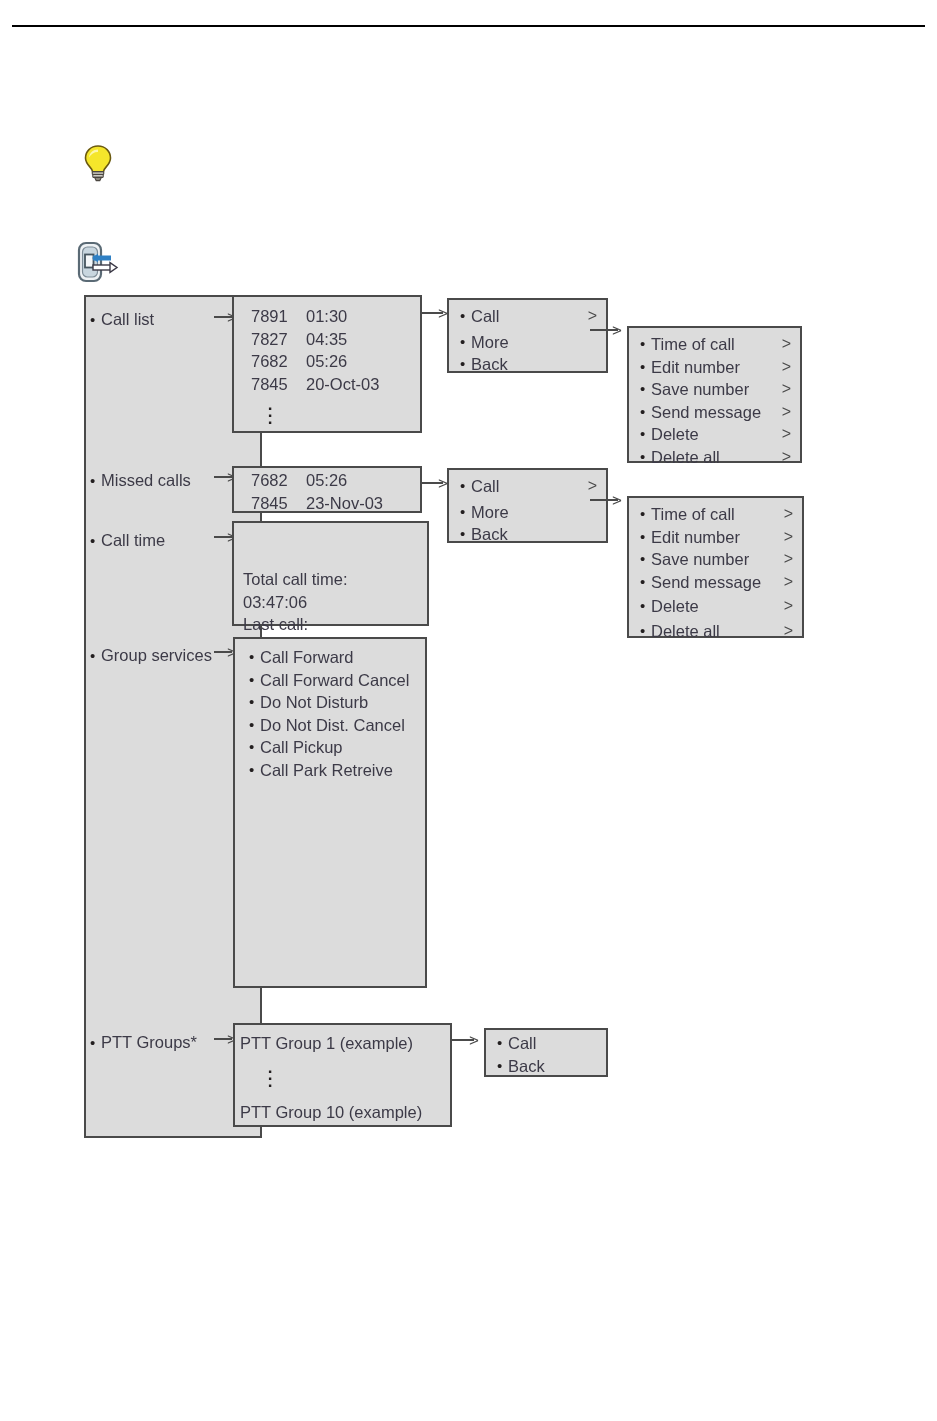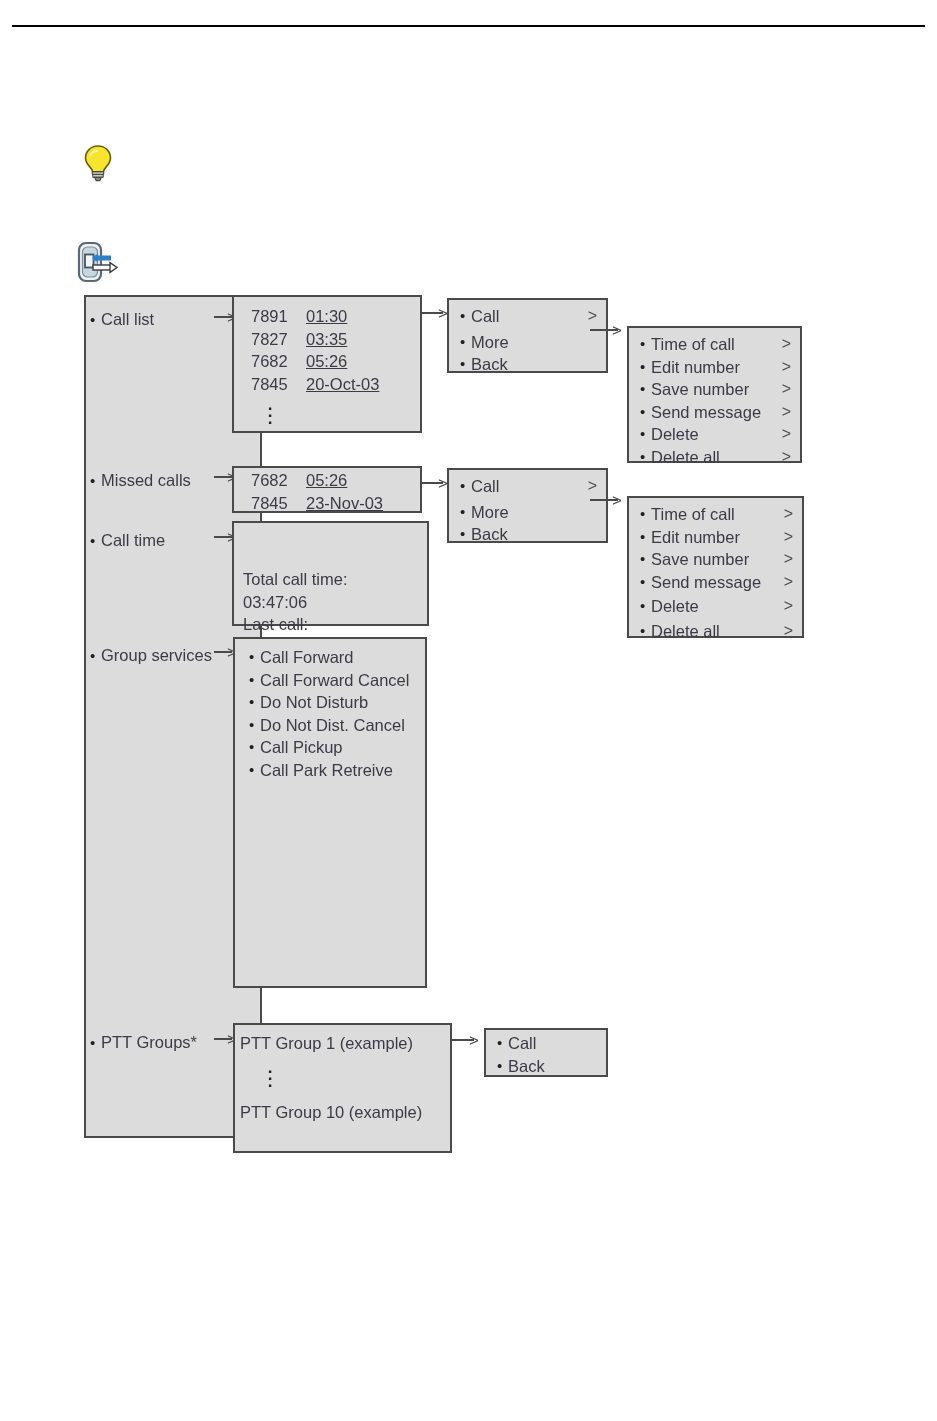--- a/index.html
+++ b/index.html
@@ -91,36 +91,36 @@
     top: 0;
     font-size: 15px;
     color: #231f20;
   }
 
   
   #call-list-box     { left: 232px; top: 295px; width: 190px; height: 138px; }
   #missed-calls-box  { left: 232px; top: 466px; width: 190px; height: 47px; }
   #call-time-box     { left: 232px; top: 521px; width: 197px; height: 105px; }
   #call-services-box { left: 233px; top: 637px; width: 194px; height: 351px; padding-left: 12px; }
-  #ptt-groups-box    { left: 233px; top: 1023px; width: 219px; height: 130px; }
+  #ptt-groups-box    { left: 233px; top: 1023px; width: 219px; height: 104px; }
 
   .rowlist {
     position: absolute;
     left: 17px;
     top: 8px;
     right: 6px;
   }
   .row {
     font-size: 16.5px;
     line-height: 22.5px;
     color: #3c3a47;
     white-space: nowrap;
   }
   .row .num  { display: inline-block; width: 55px; }
-  .row .val  { display: inline-block; text-decoration: underline; }
+  .row .val  { display: inline-block; }
 
   .vdots {
     position: absolute;
     font-size: 17px;
     line-height: 7px;
     letter-spacing: 0;
     color: #231f20;
     font-weight: bold;
     text-align: center;
   }
@@ -222,21 +222,21 @@
   <div class="shaft" style="width:18px;"></div>
     <div class="head" style="left:13px;">&gt;</div>
 </div>
 
 <div class="dbox" id="call-list-box">
   <div class="rowlist">
     <div class="row">
       <span class="num">7891</span><span class="val">01:30</span>
     </div>
     <div class="row">
-      <span class="num">7827</span><span class="val">03:35</span>
+      <span class="num">7827</span><span class="val">04:35</span>
     </div>
     <div class="row">
       <span class="num">7682</span><span class="val">05:26</span>
     </div>
     <div class="row">
       <span class="num">7845</span><span class="val">20-Oct-03</span>
     </div>
   </div>
   <div class="vdots" style="left:28px; top:104px; width:16px;">
     <span>.</span>

